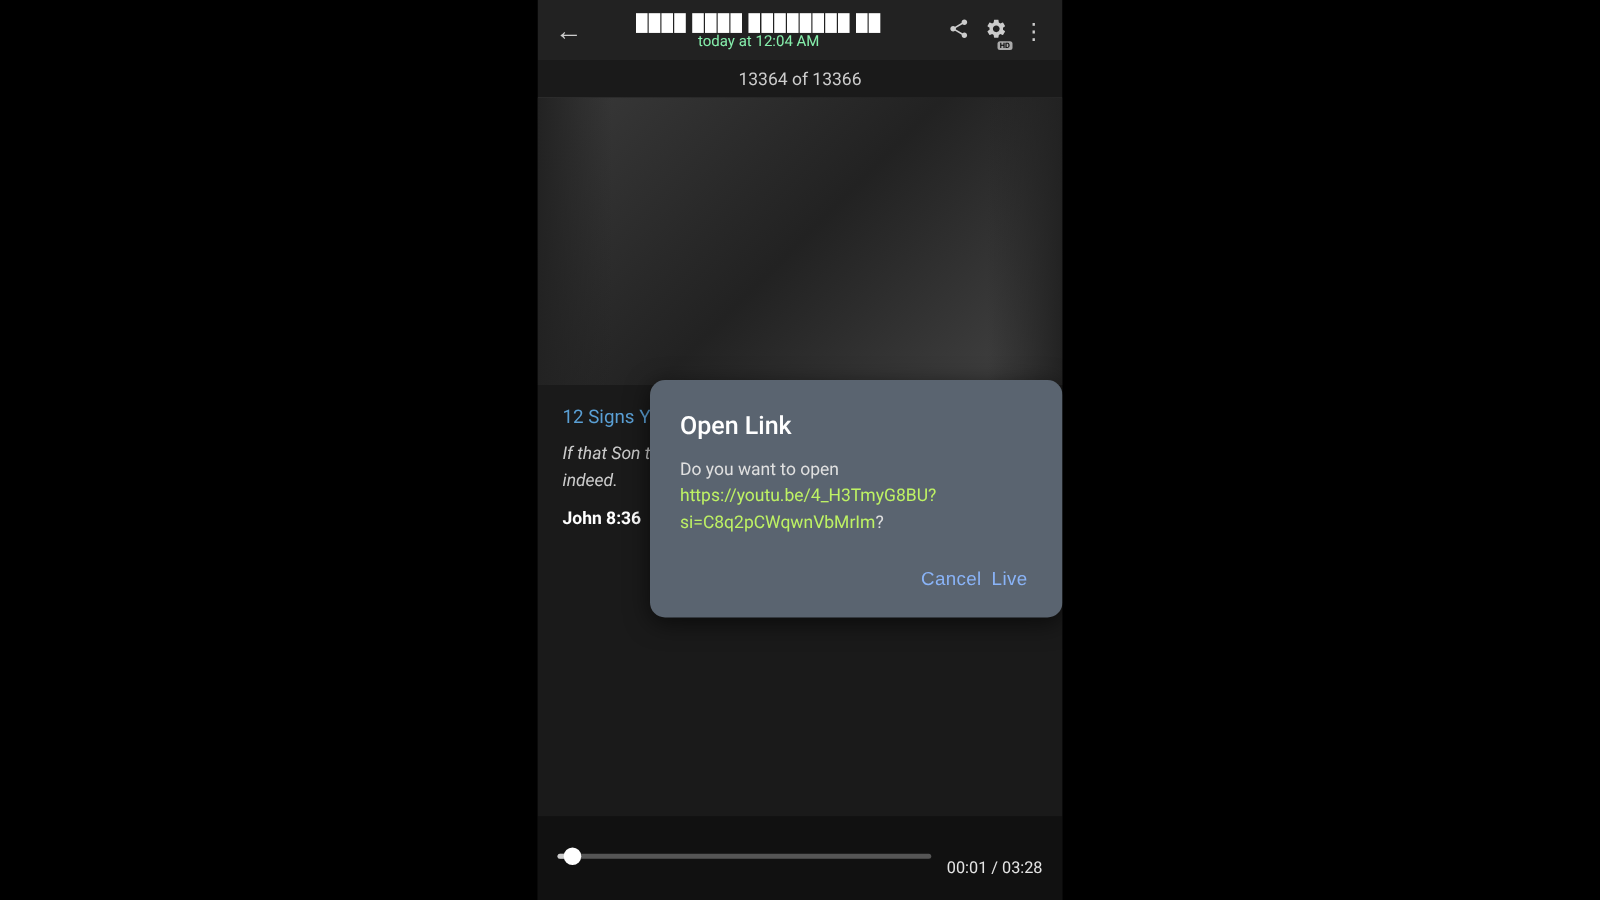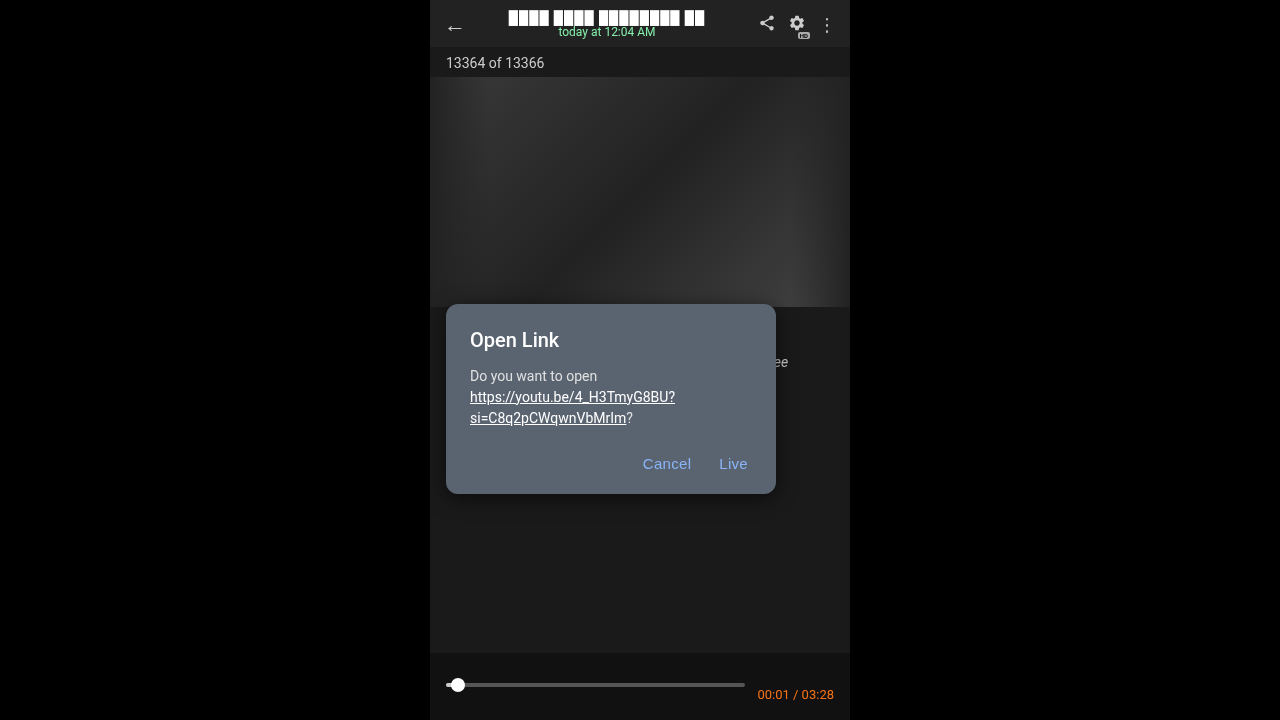--- a/index.html
+++ b/index.html
@@ -74,21 +74,21 @@
       color: #000;
       font-size: 6px;
       font-weight: bold;
       padding: 0 2px;
       border-radius: 2px;
     }
 
     
     .counter-bar {
       background: #1a1a1a;
-      text-align: left;
+      text-align: center;
       padding: 8px 16px 6px;
       color: #ccc;
       font-size: 14px;
     }
 
     
     .media-area {
       background: #2a2a2a;
       flex: 1;
       position: relative;
@@ -120,23 +120,22 @@
       background: linear-gradient(to left, #222, transparent);
     }
 
     
     .dialog-overlay {
       position: absolute;
       top: 0; left: 0; right: 0; bottom: 0;
       background: transparent;
       display: flex;
       align-items: center;
-      justify-content: flex-start;
+      justify-content: flex-end;
       z-index: 10;
-      margin-left: 16px;
     }
 
     .dialog {
       background: #5a6470;
       border-radius: 12px;
       padding: 24px 24px 16px;
       width: 330px;
       box-shadow: 0 4px 20px rgba(0,0,0,0.6);
     }
     .dialog-title {
@@ -145,27 +144,25 @@
       font-weight: 500;
       margin-bottom: 14px;
     }
     .dialog-body {
       color: #e0e0e0;
       font-size: 14px;
       line-height: 1.5;
       margin-bottom: 20px;
     }
     .dialog-link {
-      color: #ffffff;
-      text-decoration: underline;
+      color: #bef264;
     }
     .dialog-actions {
       display: flex;
       justify-content: flex-end;
-      gap: 20px;
     }
     .dialog-btn {
       background: none;
       border: none;
       color: #8ab4f8;
       font-size: 15px;
       font-weight: 500;
       cursor: pointer;
       padding: 6px 4px;
       letter-spacing: 0.3px;
@@ -224,21 +221,21 @@
       width: 14px;
       height: 14px;
       background: #fff;
       border-radius: 50%;
       position: absolute;
       left: 4%;
       top: 50%;
       transform: translate(-50%, -50%);
     }
     .time-text {
-      color: #f97316;
+      color: #e5e5e5;
       font-size: 13px;
       white-space: nowrap;
       flex-shrink: 0;
       margin-top: 20px;
     }
 
     
     .side-bar-left {
       position: absolute;
       left: 0; top: 0;

